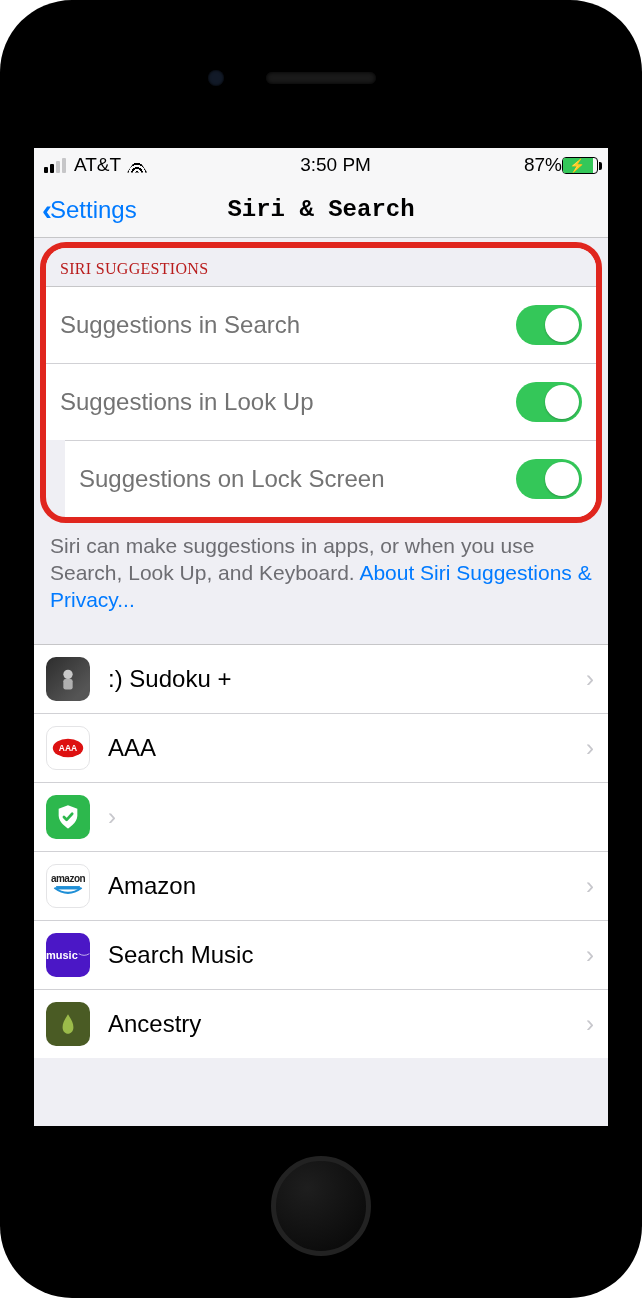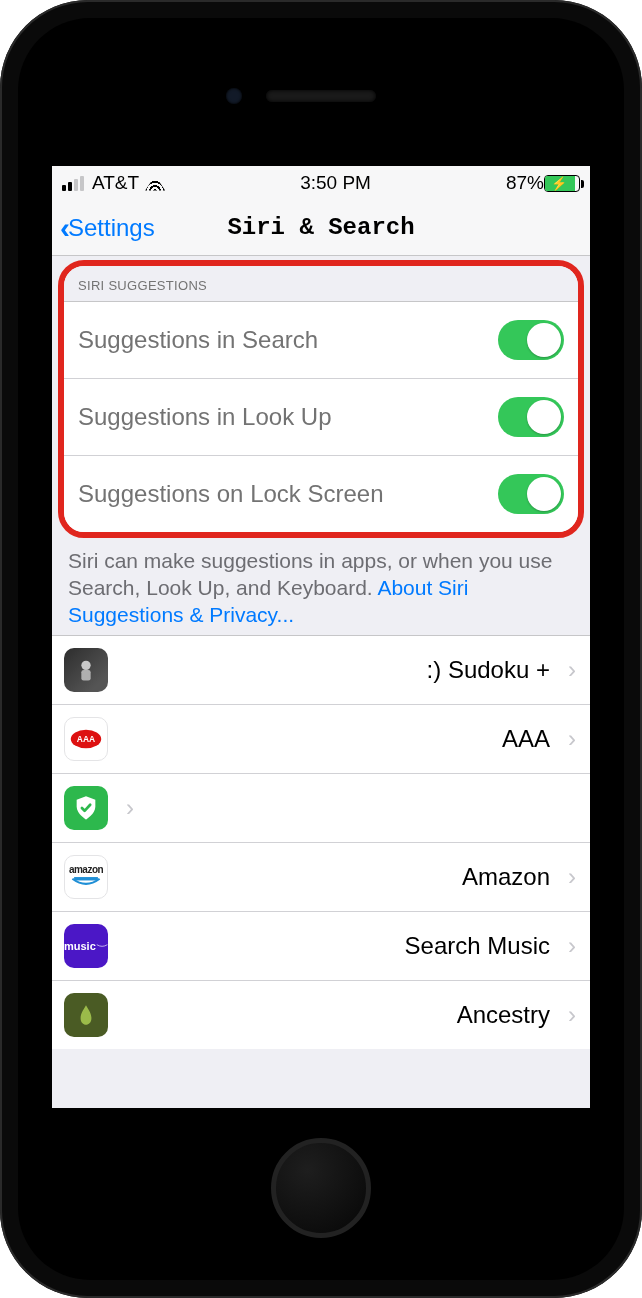--- a/index.html
+++ b/index.html
@@ -8,21 +8,20 @@
   font-family: -apple-system, "Helvetica Neue", Helvetica, Arial, sans-serif;
   display: flex;
   justify-content: center;
   align-items: flex-start;
 }
 .device {
   width: 642px;
   height: 1298px;
   background: #0a0a0a;
   border-radius: 88px;
-  padding: 18px;
   position: relative;
   box-shadow: 0 0 0 2px #2a2a2a inset;
 }
 
 .device-inner {
   width: 100%;
   height: 100%;
   background: #000;
   border-radius: 72px;
   padding: 8px;
@@ -116,51 +115,52 @@
 
 .highlight-box {
   margin: 4px 6px 0 6px;
   border: 6px solid #e0261e;
   border-radius: 26px;
   padding: 0;
   overflow: hidden;
 }
 .section-header{
   padding: 12px 14px 8px 14px;
-  font-size: 13px;
-  color:#737373;
+  font-size: 16px;
+  color:#b91c1c;
   letter-spacing: 0.3px;
   text-transform: uppercase;
   background:#efeff4;
+  font-family:Liberation Serif, serif;
 }
 .row {
   background:#fff;
   border-top:1px solid #d1d1d5;
   display:flex;align-items:center;justify-content:space-between;
   padding: 18px 14px;
   font-size:24px;
   color:#737373;
 }
 .row:first-of-type{border-top:1px solid #c6c6c8;}
-.rows-wrap .row:last-child{border-bottom:none;}
+.rows-wrap .row:last-child{border-bottom:none;margin-left:19px;}
 .toggle{
   width:66px;height:40px;border-radius:40px;background:#34c759;position:relative;flex:none;
 }
 .toggle::after{
   content:"";position:absolute;top:3px;right:3px;width:34px;height:34px;background:#fff;border-radius:50%;box-shadow:0 1px 2px rgba(0,0,0,.25);
 }
 .footer-text{
   padding:10px 16px 6px 16px;
   font-size:21px;
   color:#6d6d72;
   line-height:1.28;
 }
 .footer-link{color:#007aff;}
 
-.apps-section{text-align:right;}
+.apps-section{margin-top:24px;}
 .app-row{
   background:#fff;
   border-top:1px solid #d1d1d5;
   display:flex;align-items:center;
   padding:12px 14px 12px 12px;
   font-size:24px;color:#000;
   gap:18px;
 }
 .app-row:first-child{border-top:1px solid #c6c6c8;}
 .app-icon{

